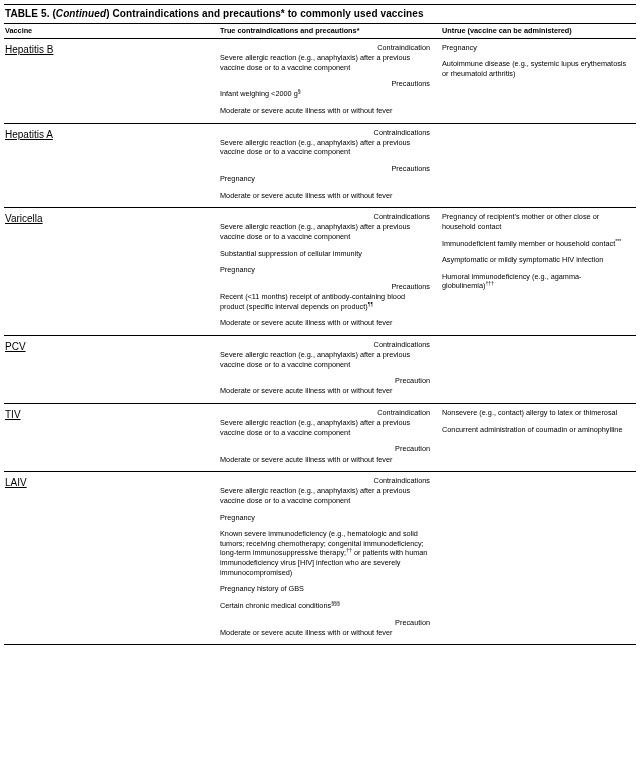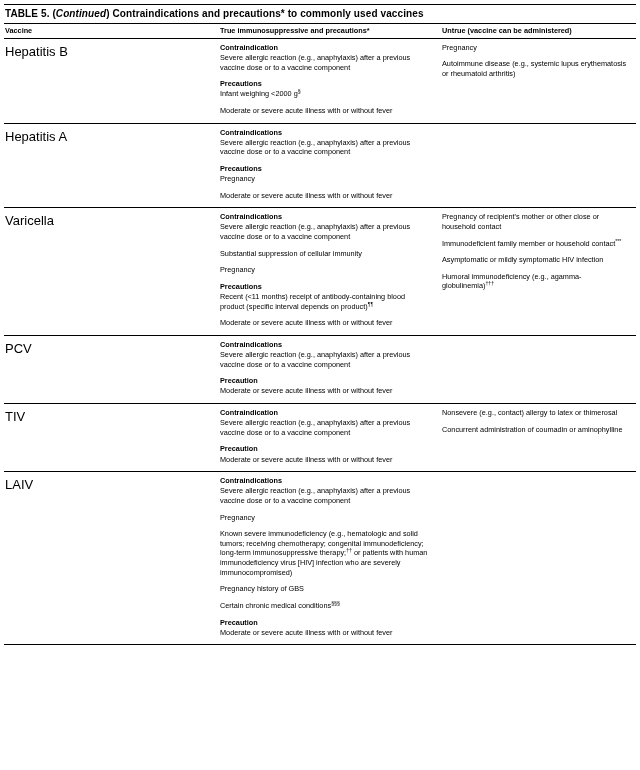--- a/index.html
+++ b/index.html
@@ -59,25 +59,27 @@
 
   tbody td {
     vertical-align: top;
     padding: 4px 8px 7px 1px;
     border-bottom: 0.8px solid #000;
   }
   tbody td.col2, tbody td.col3 { padding-left: 4px; }
   tbody tr:last-child td { border-bottom: none; }
 
   .vaccine-name {
-    font-size: 13px;
+    font-size: 10px;
+    text-decoration: underline;
   }
   .hdg {
-    font-weight: bold;
+    font-weight: normal;
     margin: 0 0 0.5px 0;
+    text-align: right;
   }
   .para {
     margin: 0 0 7px 0;
   }
   .para:last-child { margin-bottom: 0; }
   sup {
     font-size: 0.72em;
     vertical-align: super;
     line-height: 0;
   }
@@ -98,21 +100,21 @@
 
   <table class="tbl">
     <colgroup>
       <col class="c1">
         <col class="c2">
         <col class="c3">
     </colgroup>
     <thead>
       <tr>
         <th class="col1">Vaccine</th>
-        <th class="col2">True immunosuppressive and precautions*</th>
+        <th class="col2">True contraindications and precautions*</th>
         <th class="col3">Untrue (vaccine can be administered)</th>
       </tr>
     </thead>
     <tbody id="tbody">
         <tr>
           <td class="col1 vaccine-name"><span>Hepatitis B</span></td>
           <td class="col2">
             <div class="para">
               <div class="hdg">Contraindication</div>
               <div><span>Severe allergic reaction (e.g., anaphylaxis) after a previous vaccine dose or to a vaccine component</span></div>

